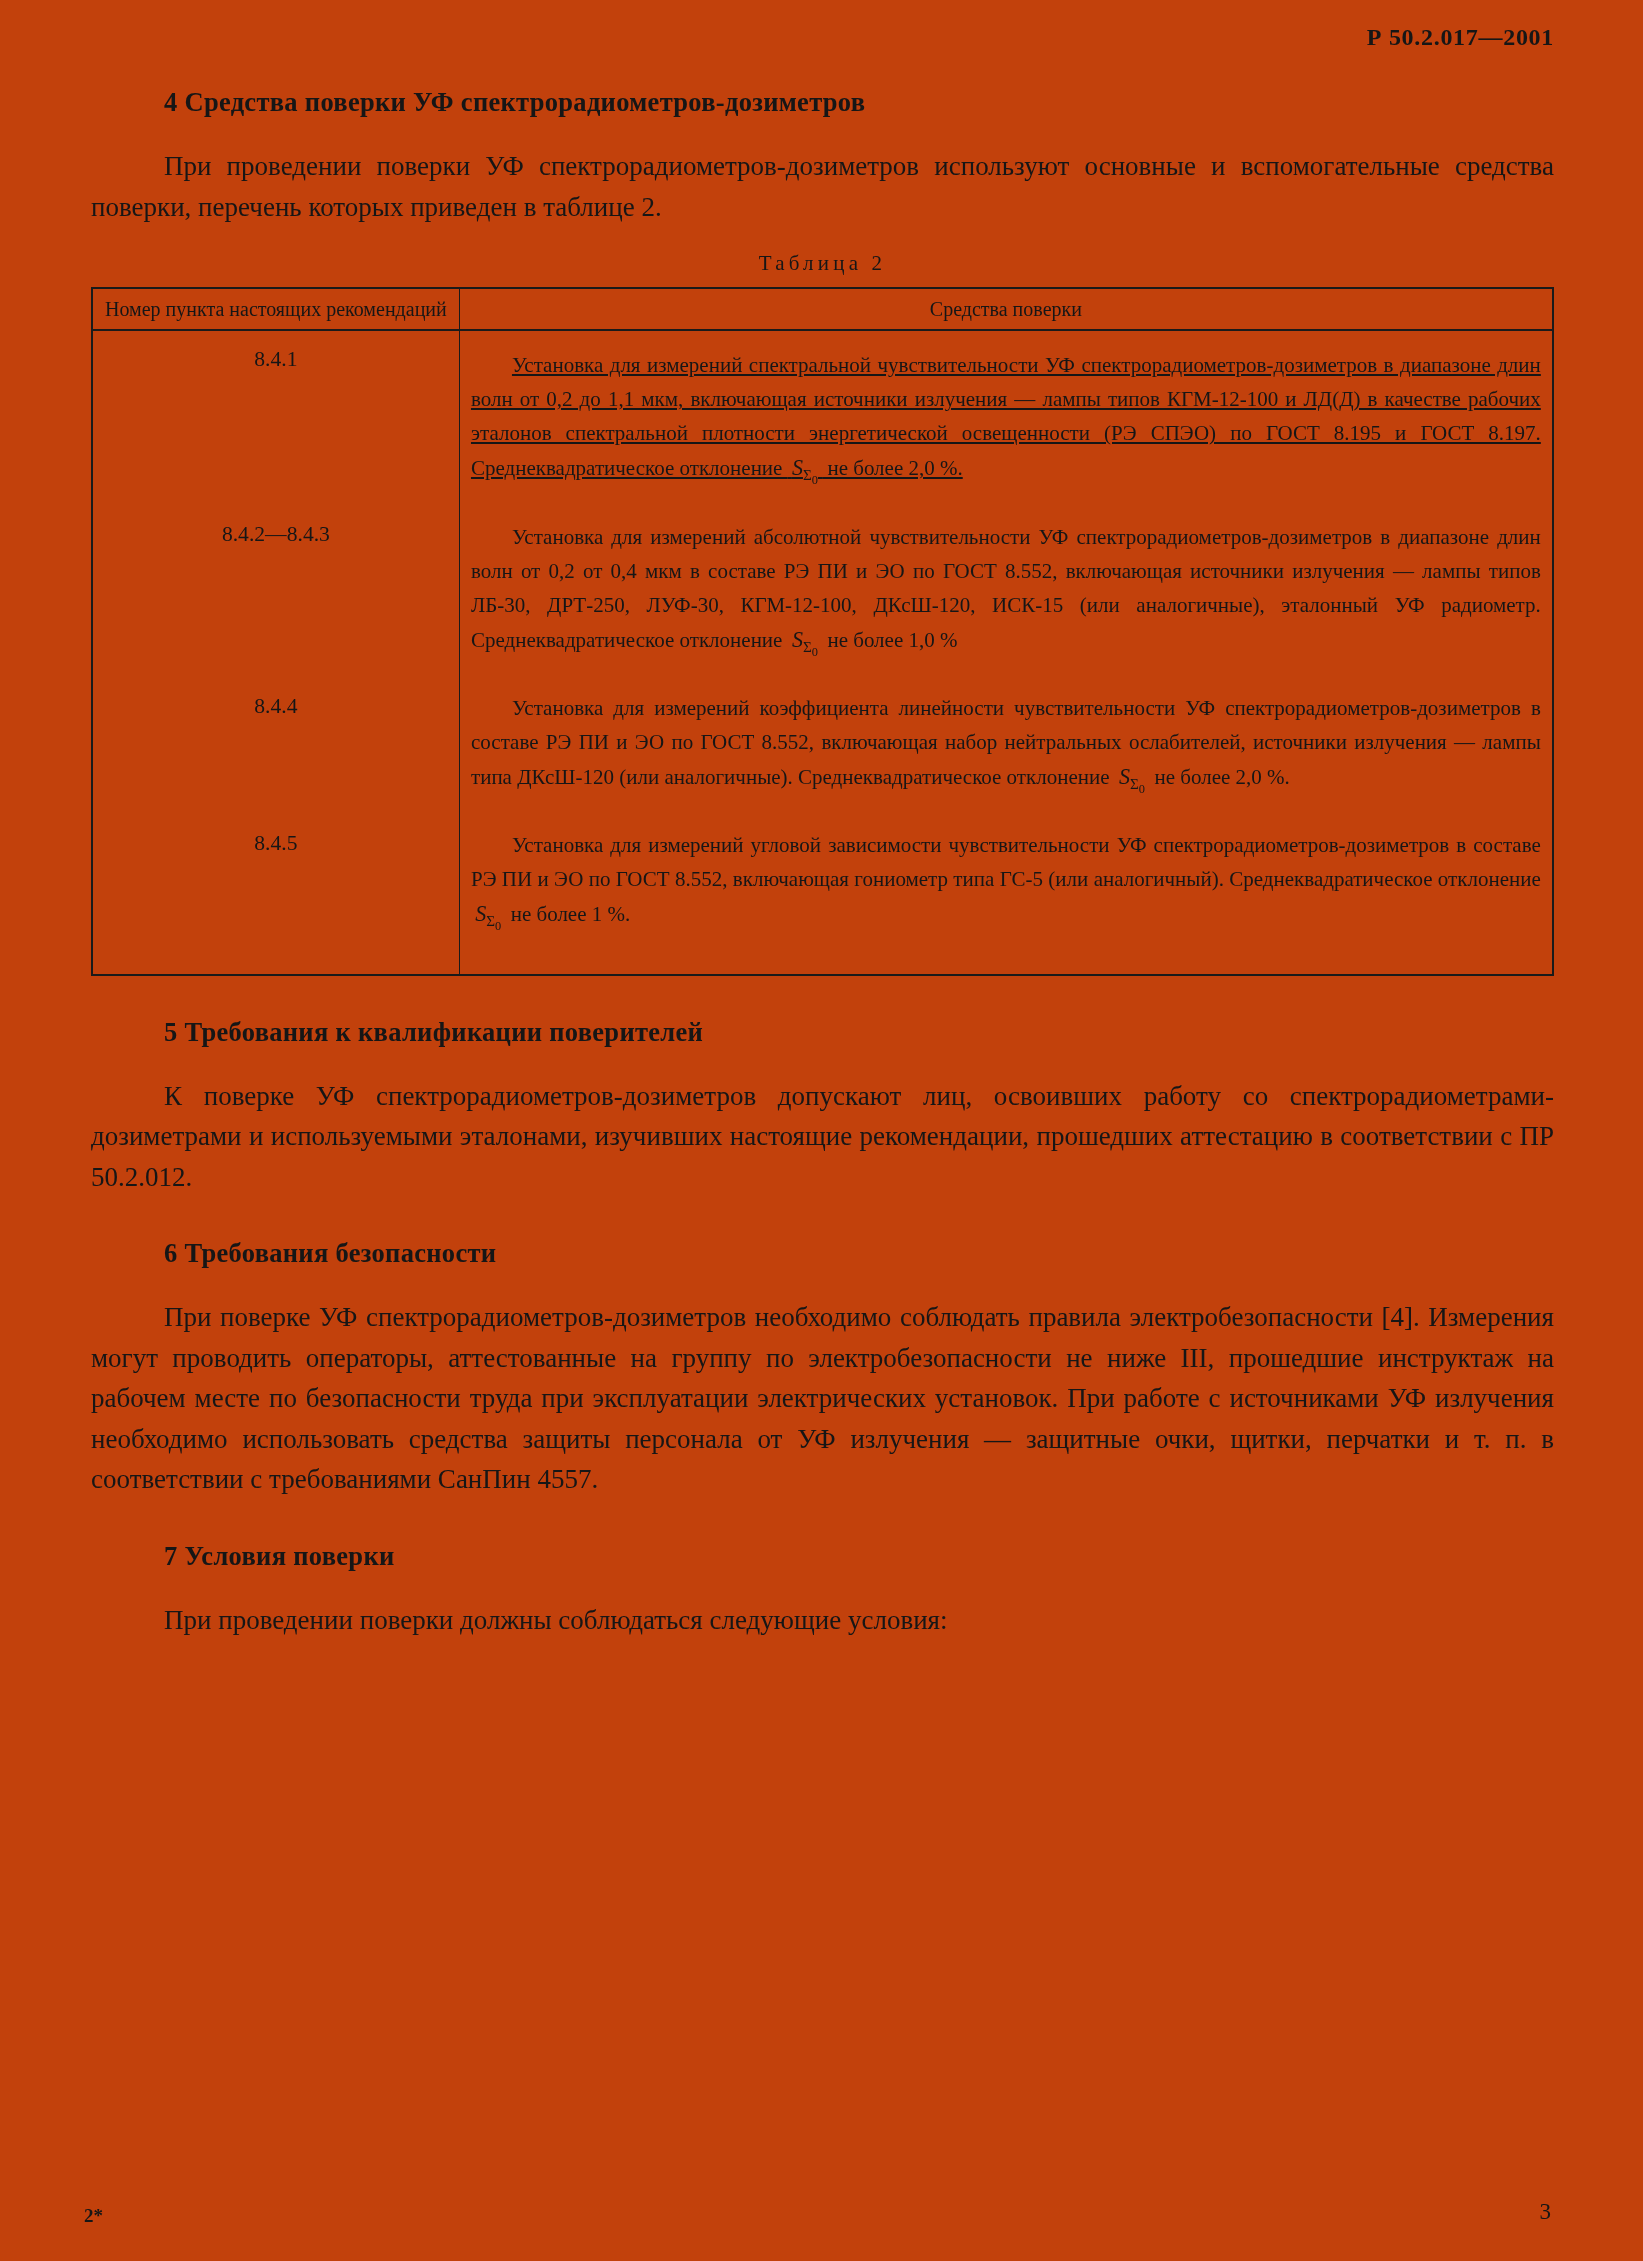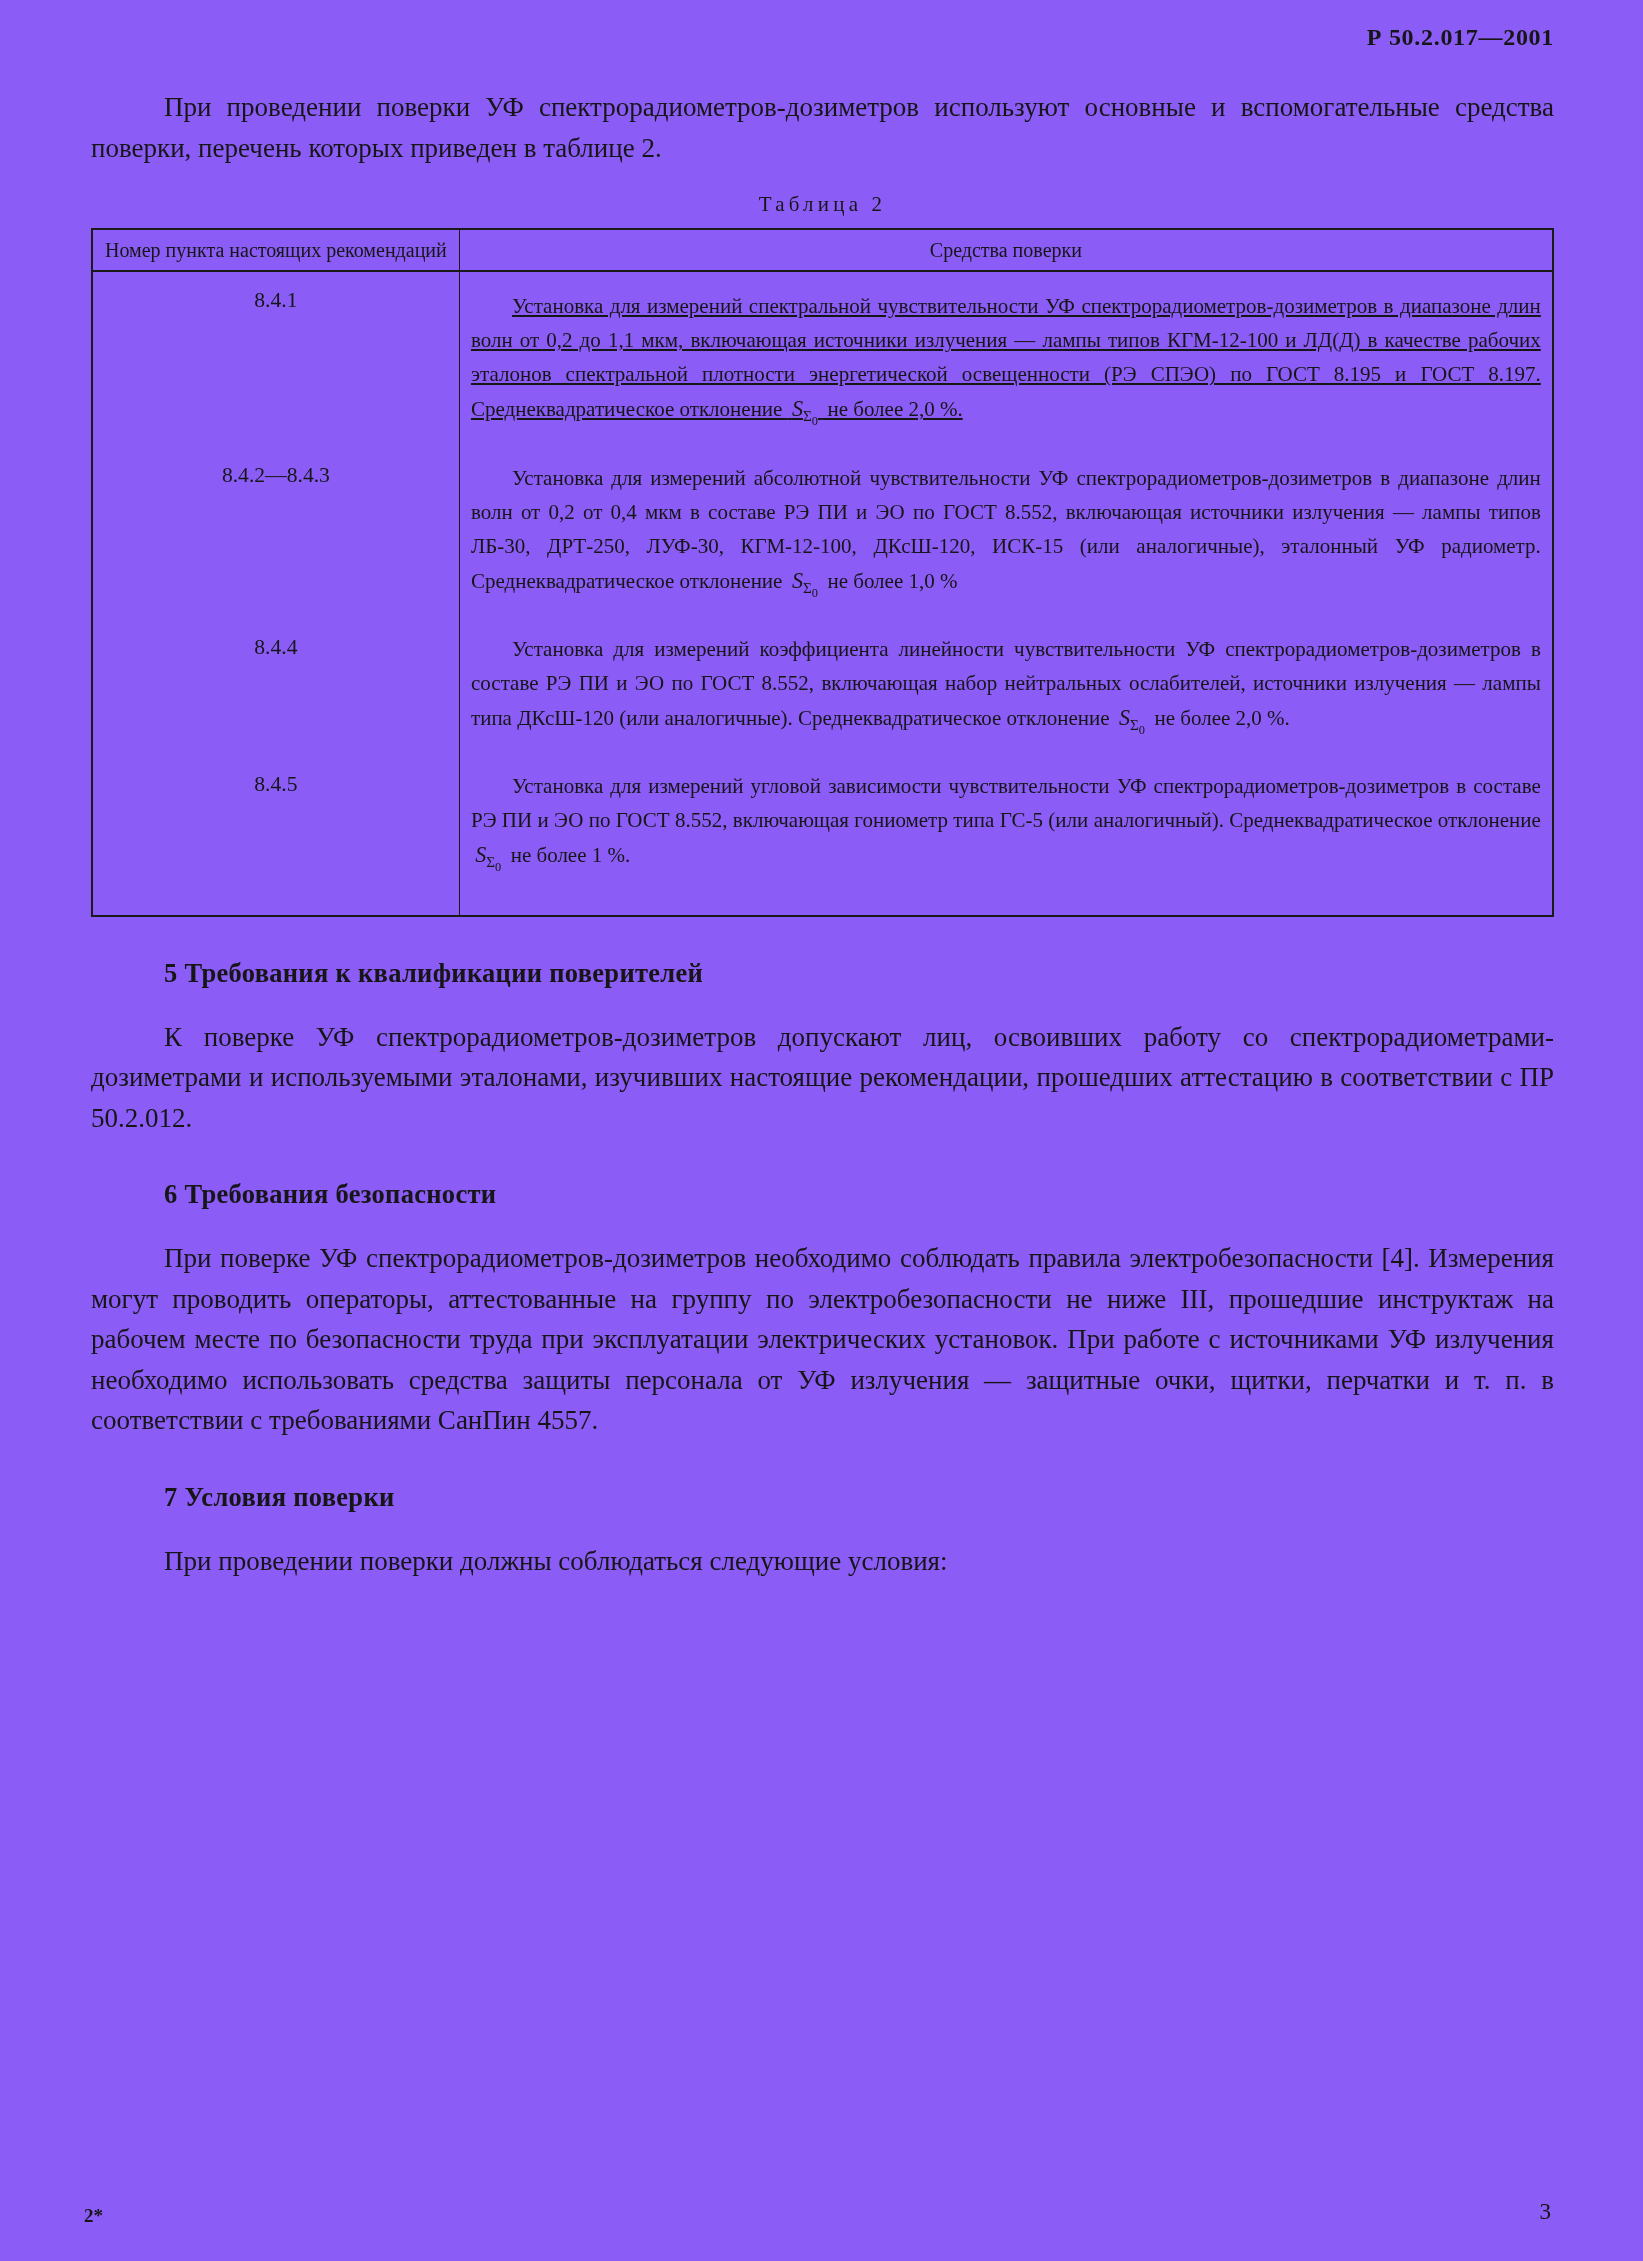--- a/index.html
+++ b/index.html
@@ -5,21 +5,21 @@
   html, body {
     margin: 0;
     padding: 0;
     background: #e8e8e4;
   }
   .page {
     position: relative;
     width: 1643px;
     height: 2261px;
     margin: 0 auto;
-    background: #8b5cf6;
+    background: #c2410c;
     color: #161616;
     font-family: "Liberation Serif", "DejaVu Serif", serif;
     box-sizing: border-box;
     padding: 24px 89px 0 91px;
     overflow: hidden;
   }
   .doc-code {
     text-align: right;
     font-weight: bold;
     font-size: 24px;
@@ -111,20 +111,21 @@
   }
   .sec5 { margin-top: 67px; }
 </style>
 </head>
 <body>
 
 <div class="page">
 
   <div class="doc-code">Р 50.2.017—2001</div>
 
+  <h2 class="sec first">4 Средства поверки УФ спектрорадиометров-дозиметров</h2>
 
   <p class="body">При проведении поверки УФ спектрорадиометров-дозиметров используют основные и вспомогательные средства поверки, перечень которых приведен в таблице 2.</p>
 
   <div class="tbl-label">Таблица 2</div>
 
   <table class="gtable">
     <thead>
       <tr>
         <th class="c1">Номер пункта настоящих рекомендаций</th>
         <th class="c2">Средства поверки</th>

